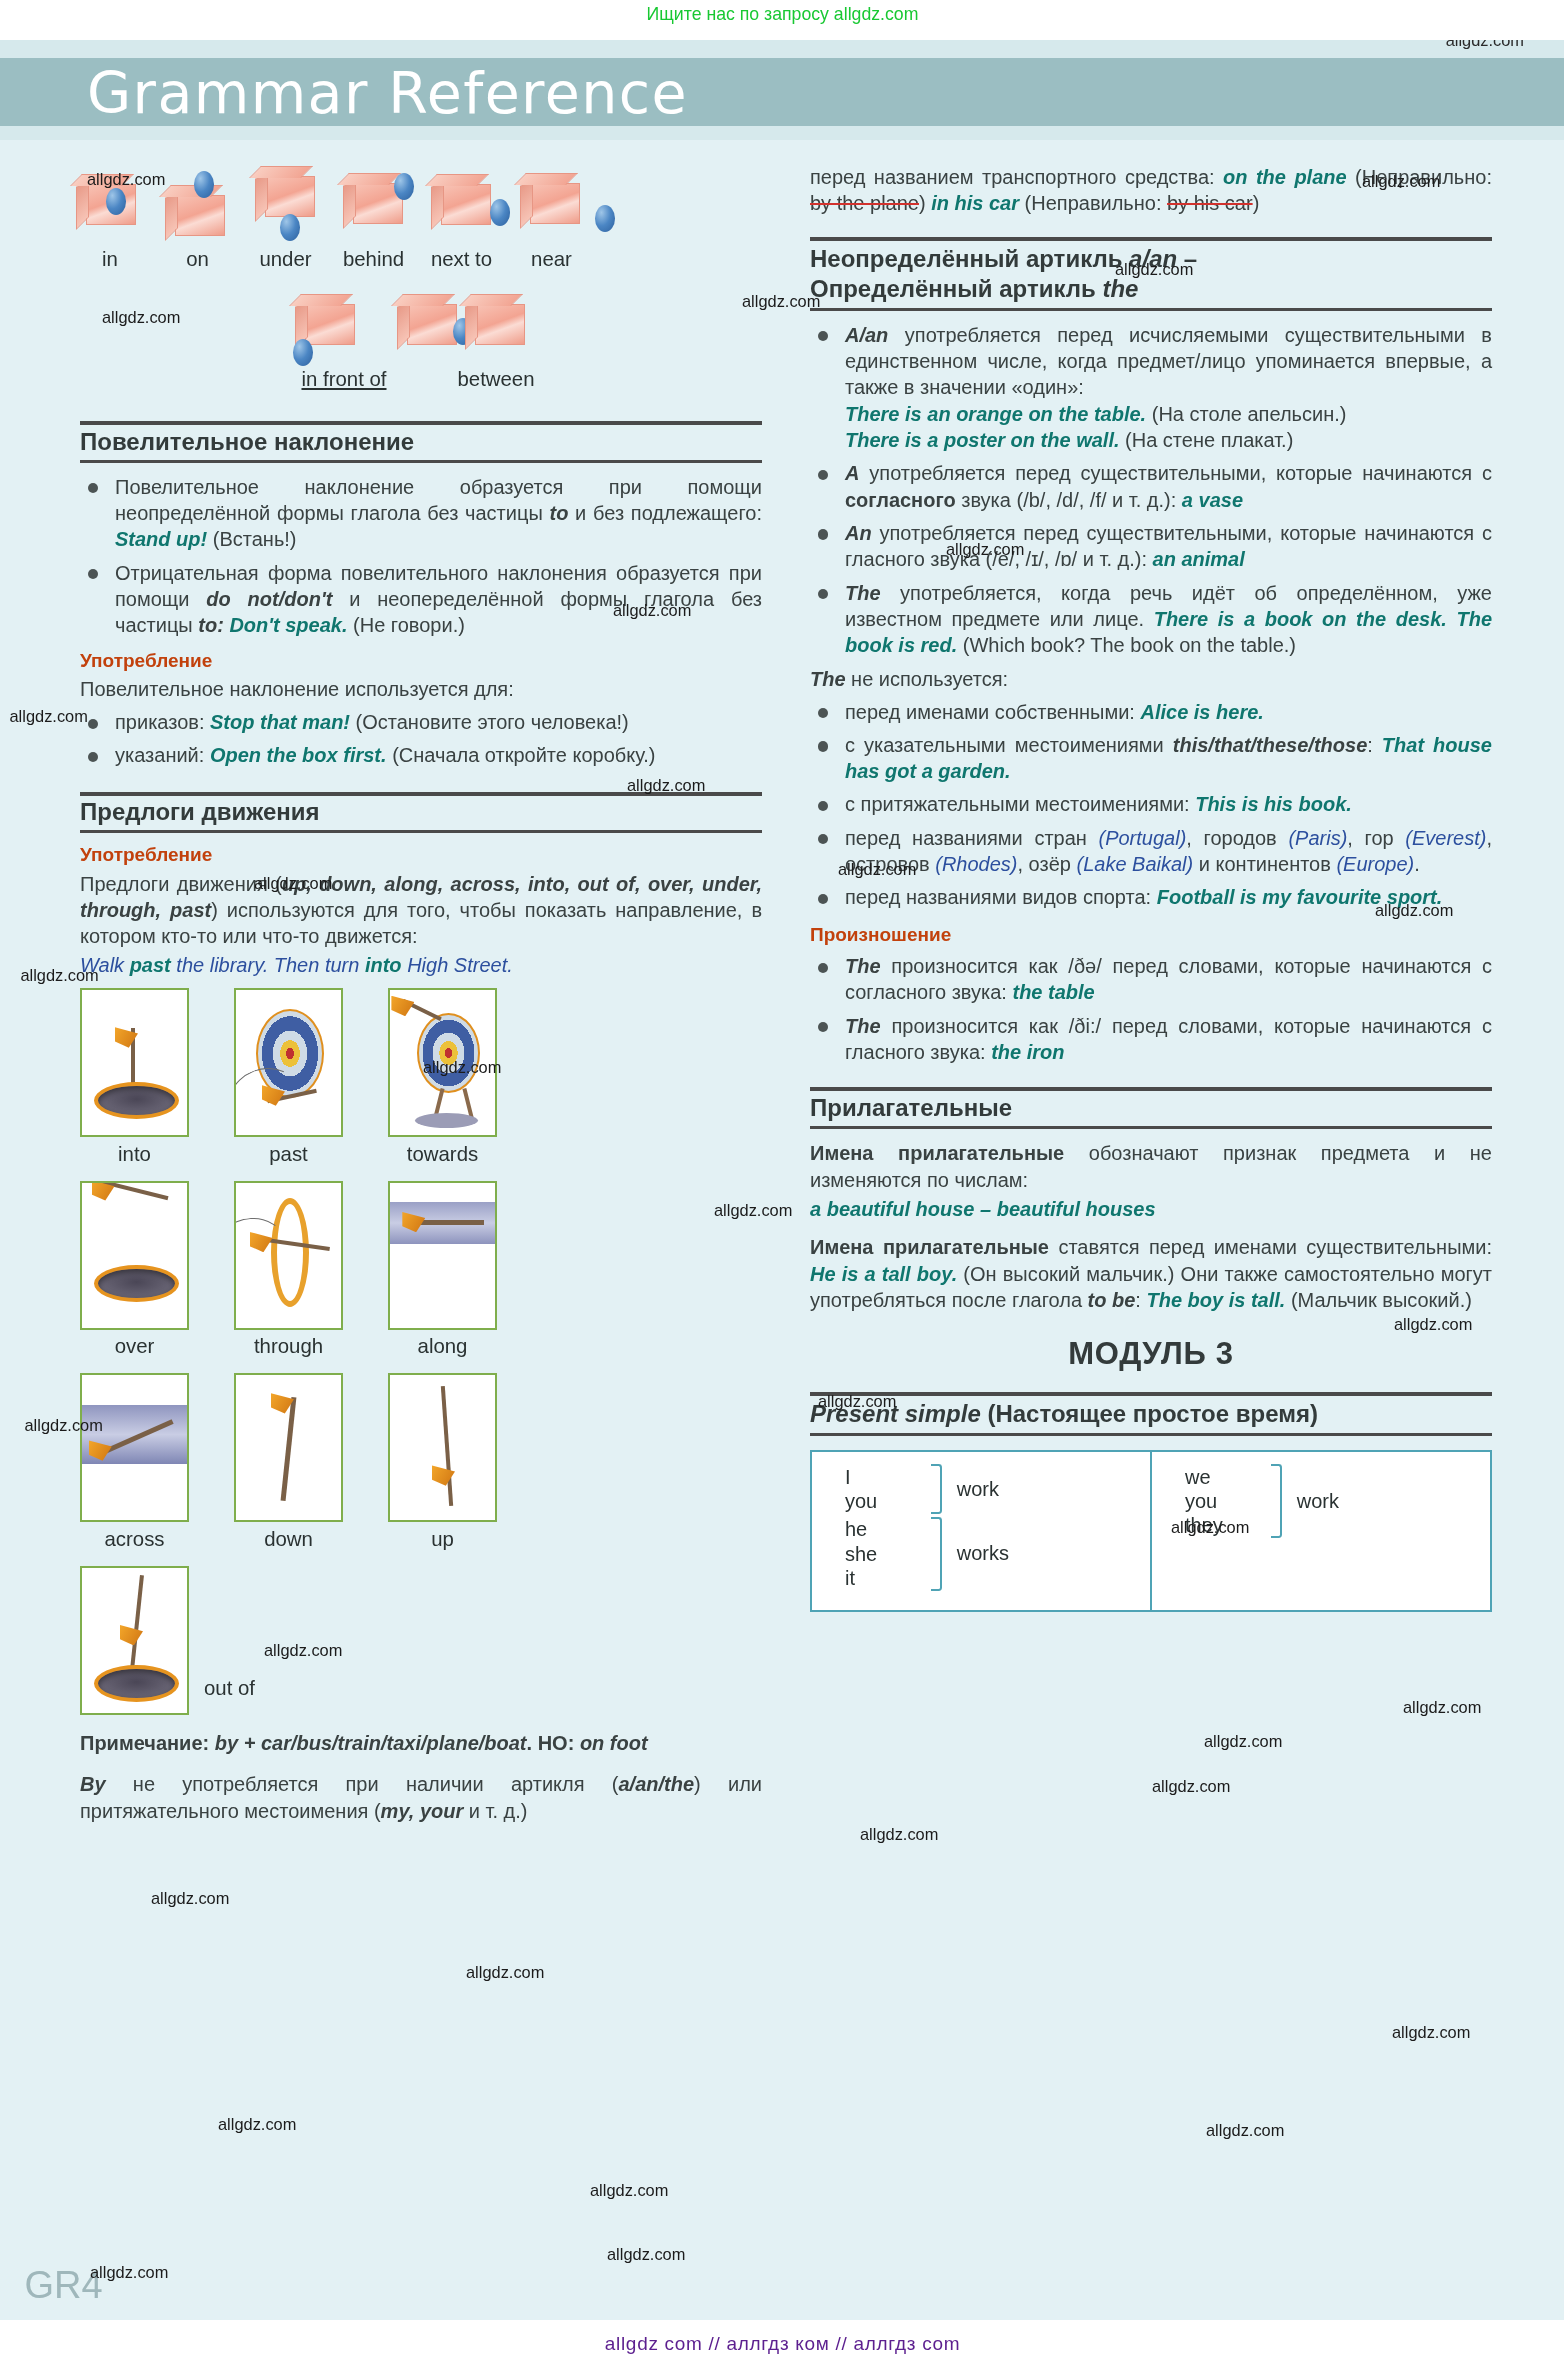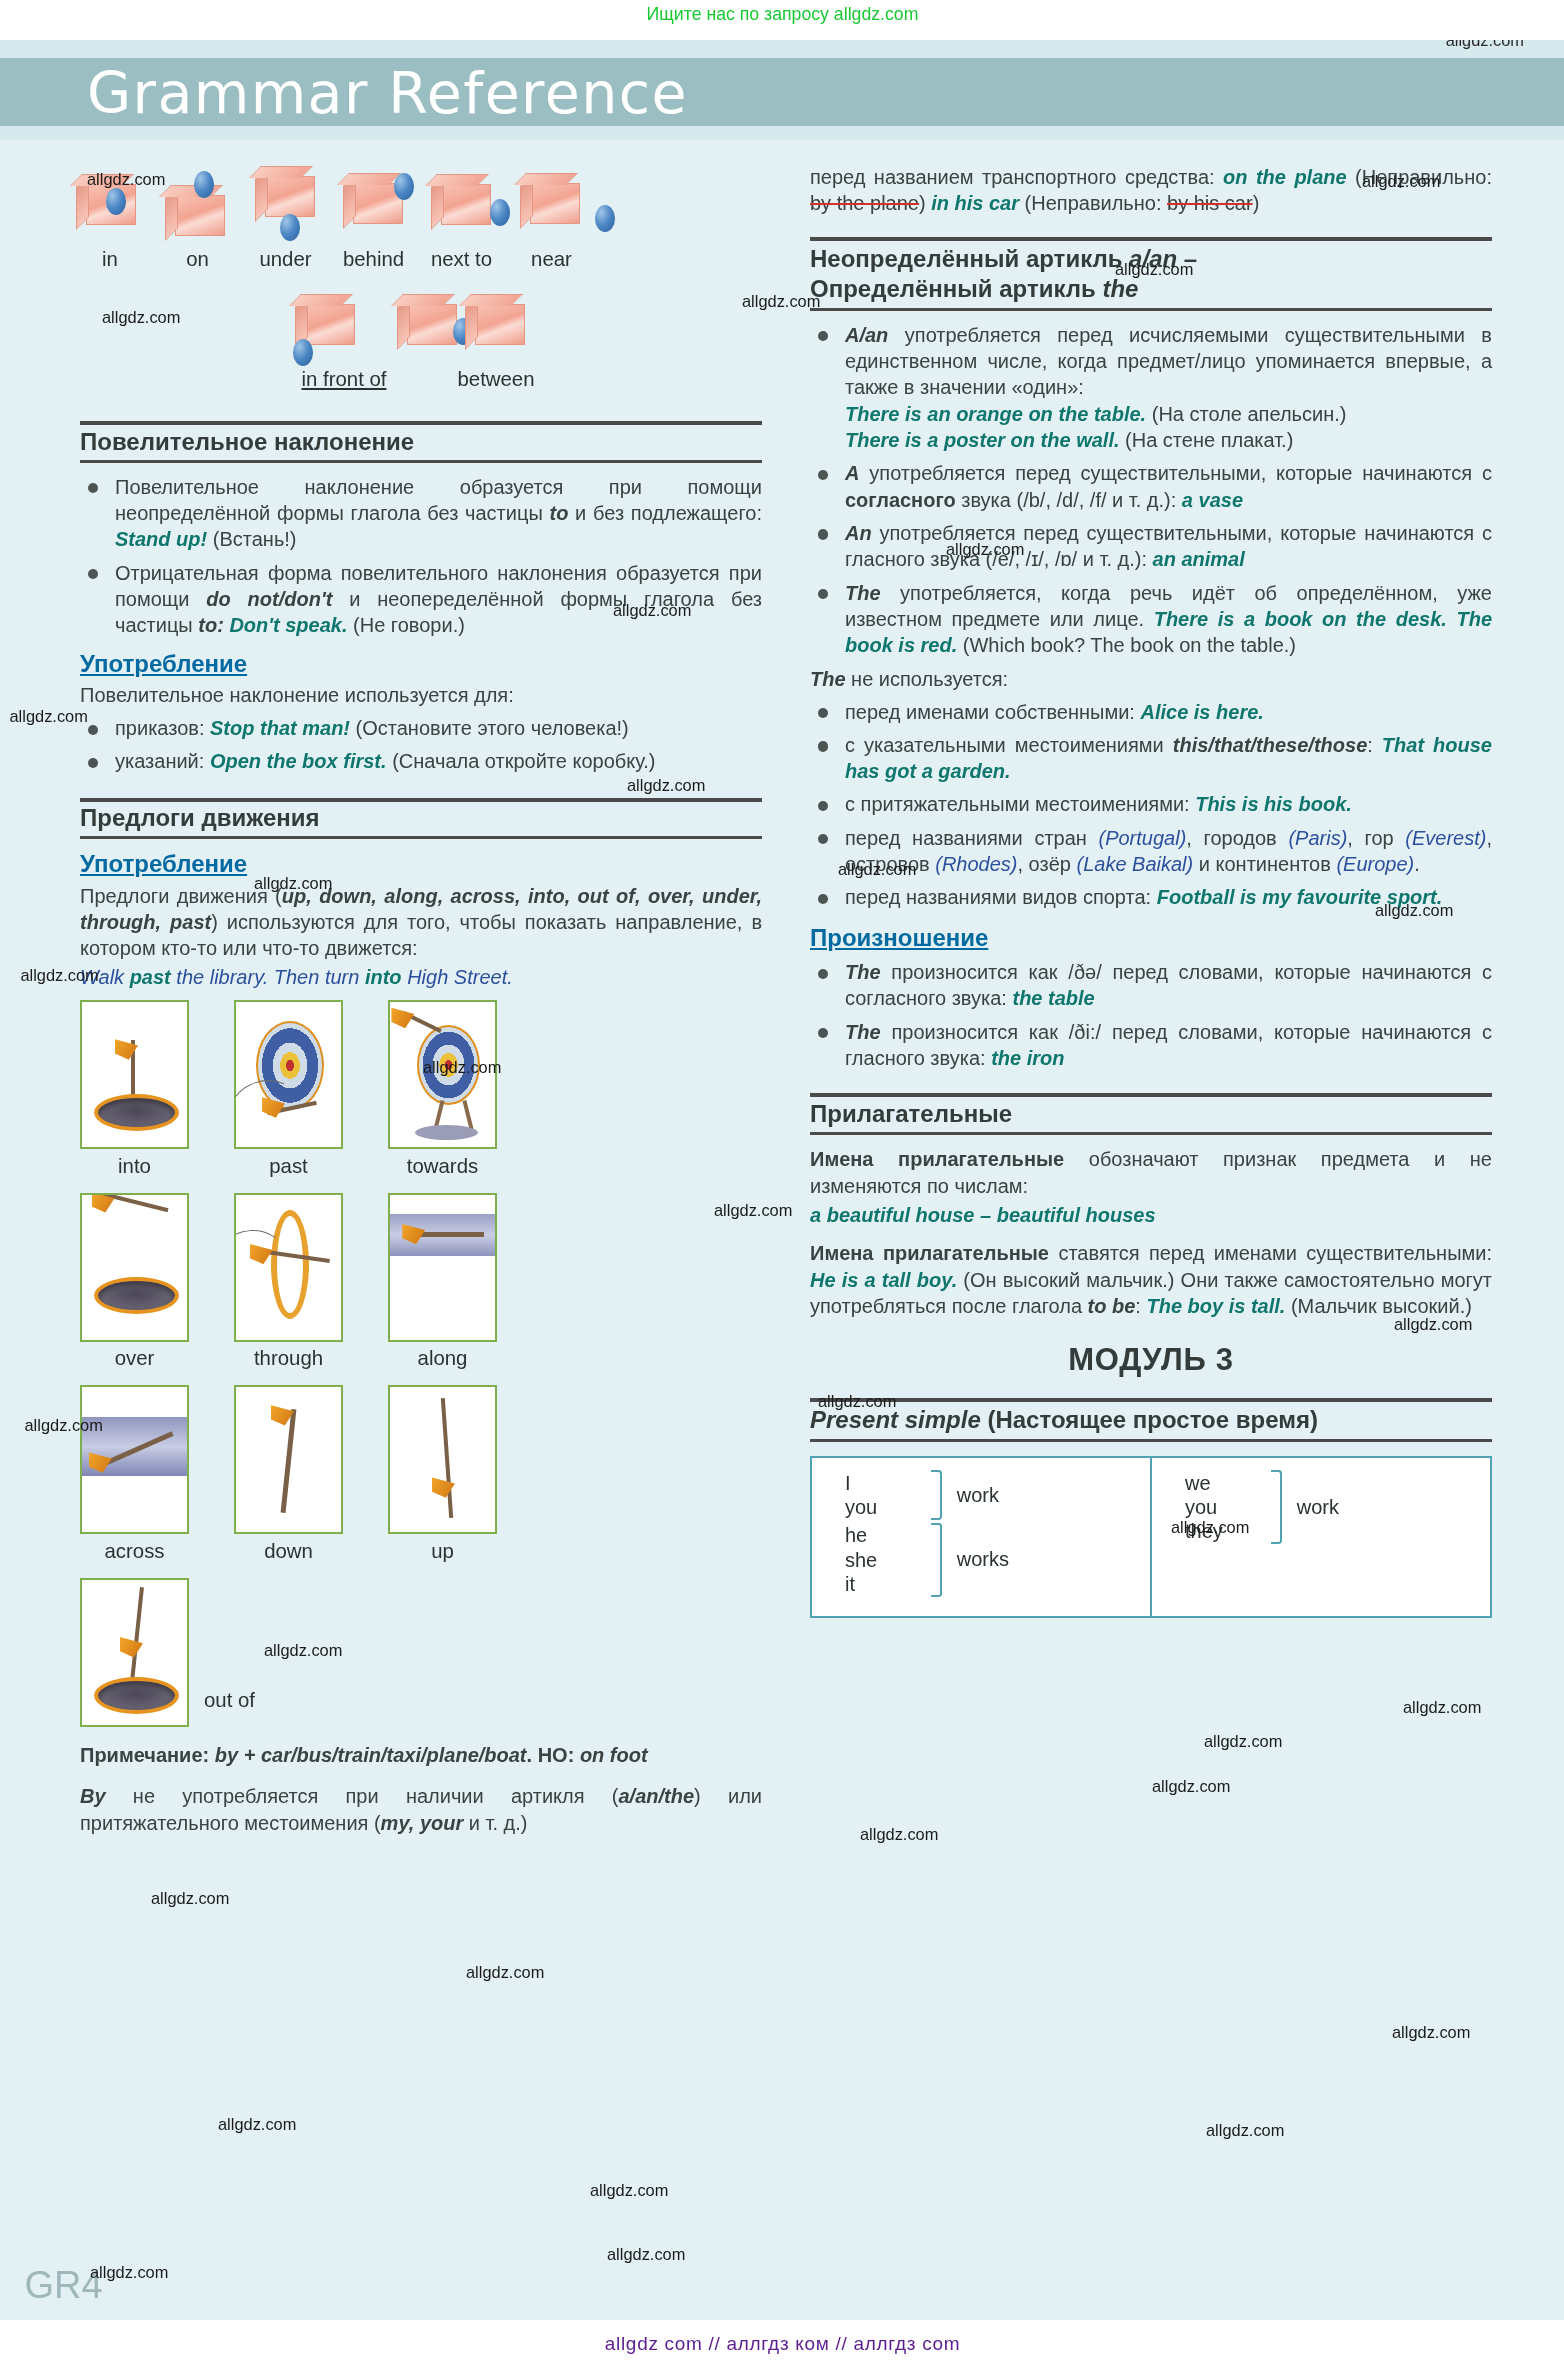--- a/index.html
+++ b/index.html
@@ -74,23 +74,22 @@
     border-top:4.1px solid #4a4a4a; border-bottom:3.4px solid #4a4a4a;
     margin:17.7px 0 11px 0; padding:2.7px 0 4.1px 0;
   }
   .sec-head h2 {
     margin:0; font-size:24px; font-weight:700; color:#333b3b;
     font-family:"Liberation Sans", sans-serif;
   }
   .sec-head h2.mixed em { font-style:italic; }
 
   .sub-head {
-    font-size:24px; font-weight:700; color:#0369a1;
+    font-size:19px; font-weight:700; color:#c2410c;
     margin:11px 0 4.1px 0;
-    text-decoration:underline;
   }
   p.body, li.body {
     font-size:20px; line-height:1.32; color:#3a4242;
     margin:2.7px 0; text-align:justify;
   }
   .en { color:#0f766e; font-style:italic; font-weight:700; }
   .en-nb { color:#2c4f9e; font-style:italic; }
   .bold { font-weight:700; }
   .ital { font-style:italic; }
   .strike-red {

